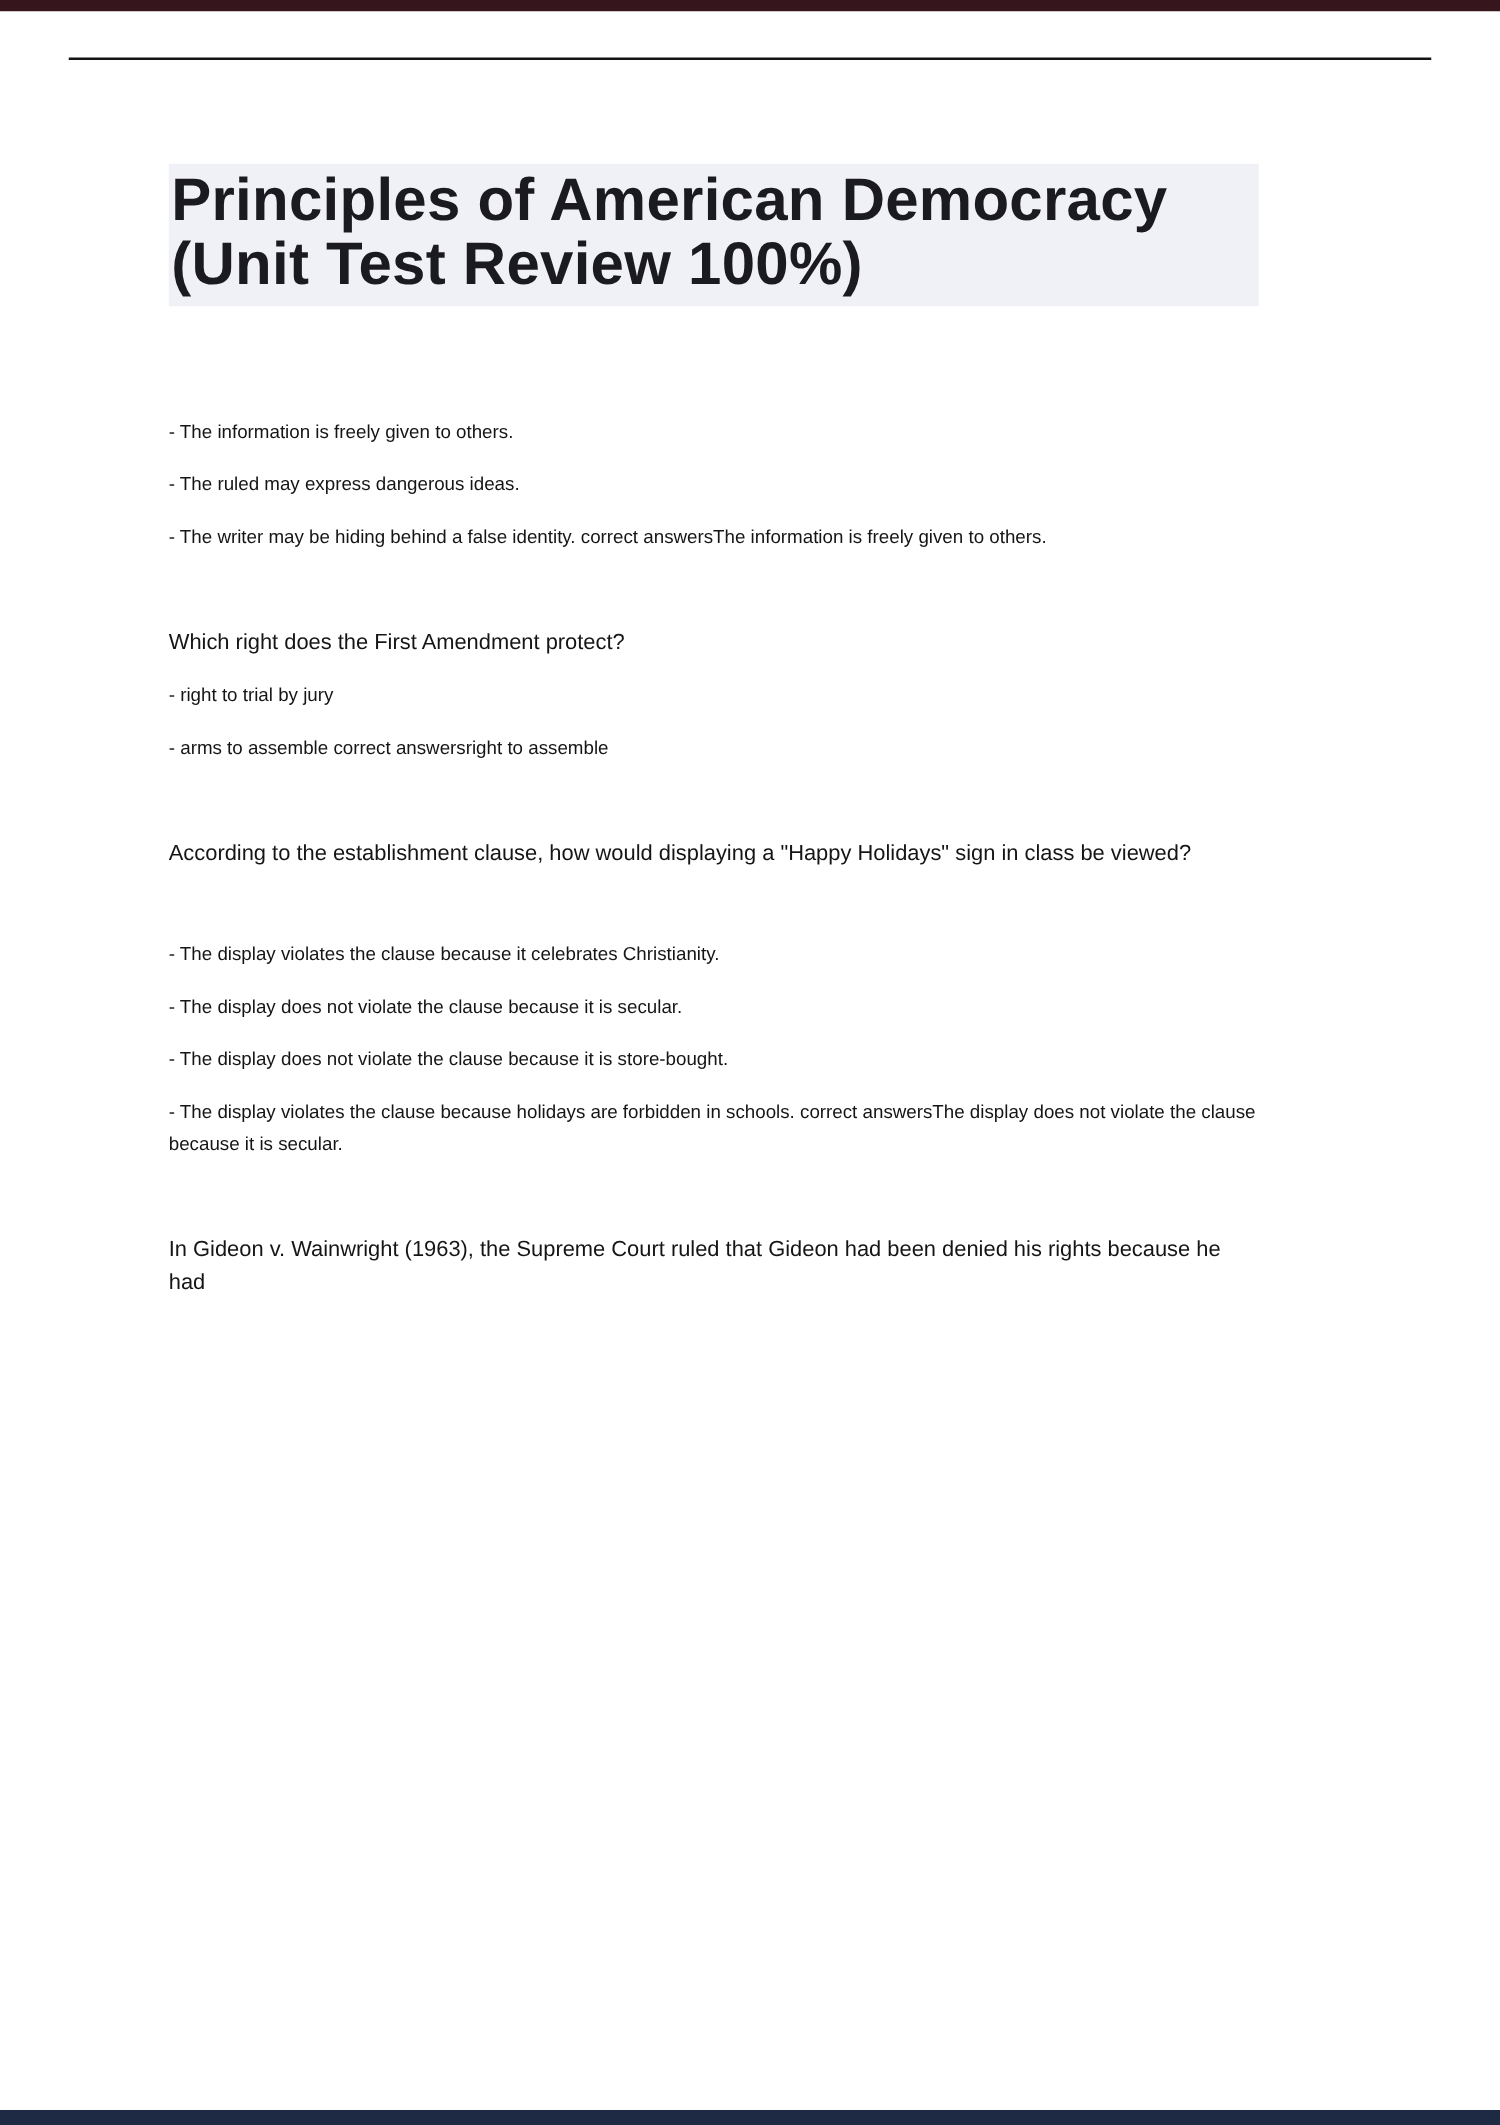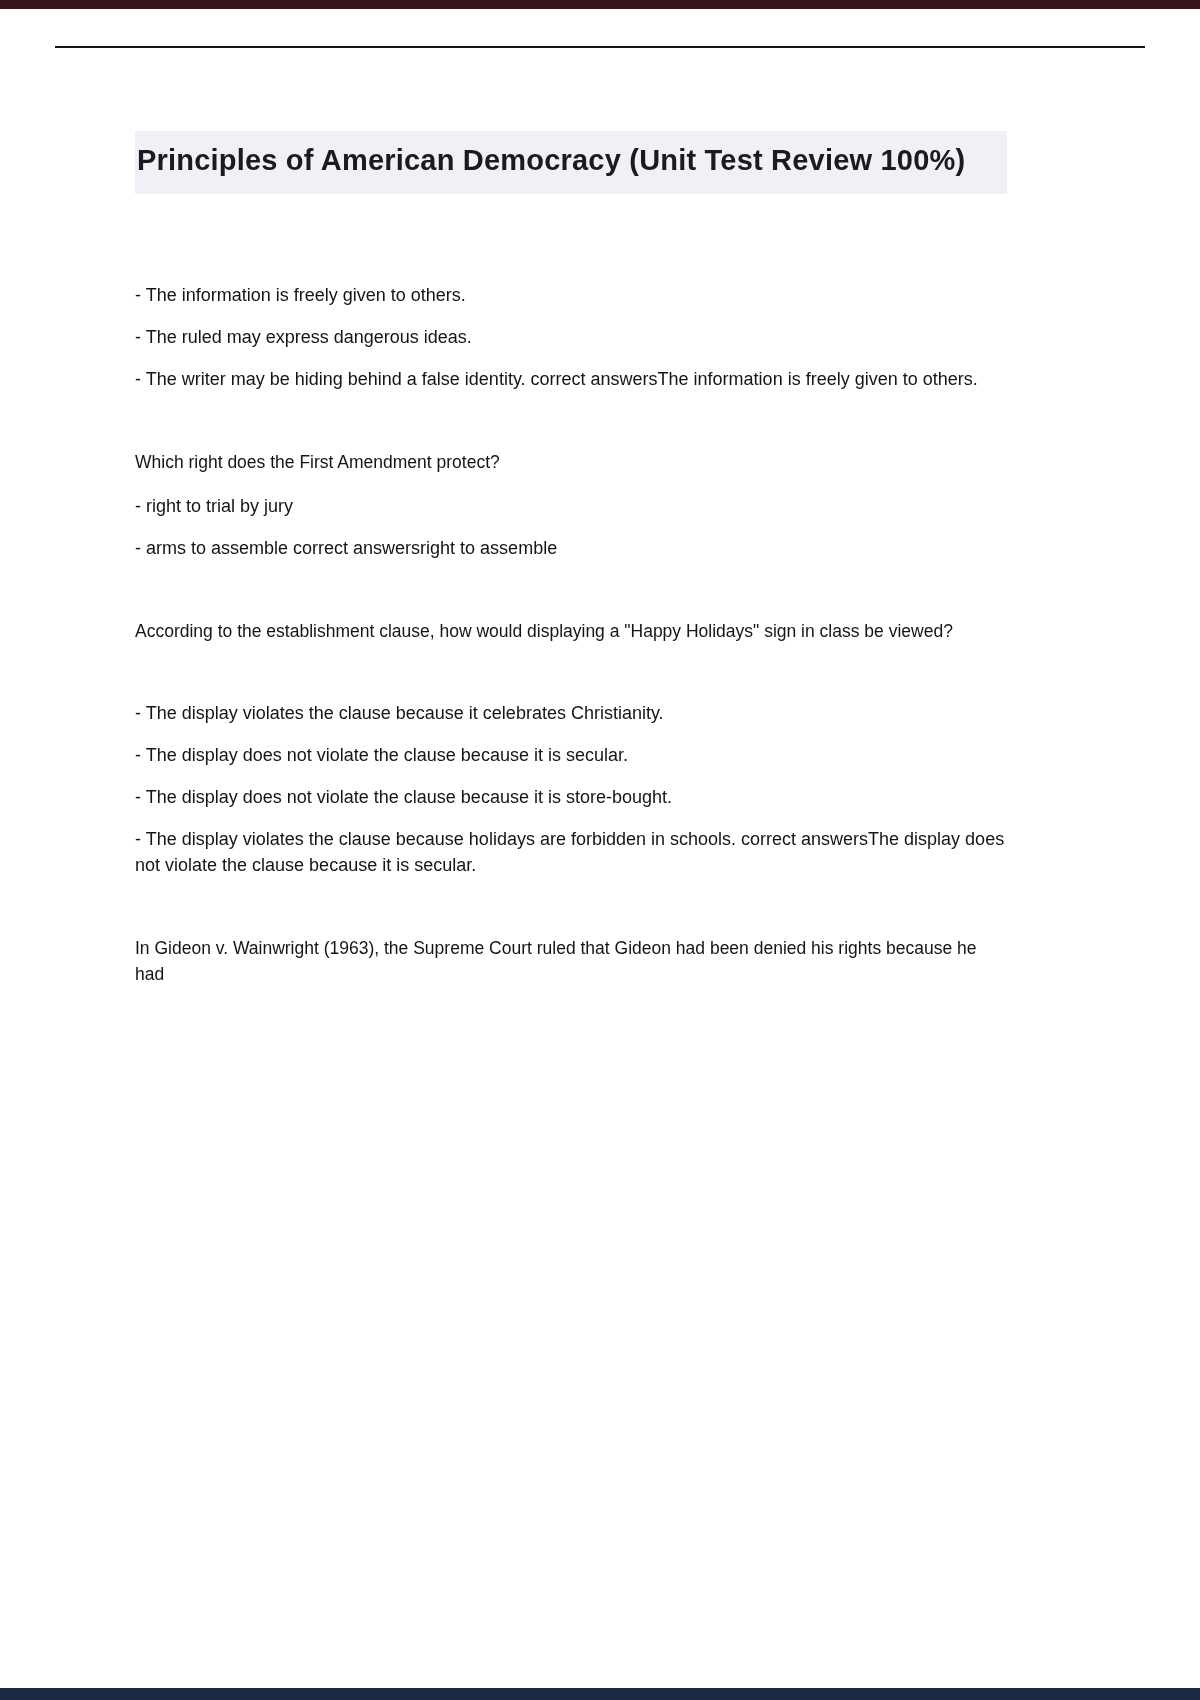--- a/index.html
+++ b/index.html
@@ -39,37 +39,37 @@
   }
   .content {
     position: absolute;
     left: 135px;
     top: 0;
     width: 872px;
   }
   .doc-title {
     margin-top: 131px;
     margin-bottom: 88px;
-    font-size: 29px;
+    font-size: 48px;
     line-height: 51px;
     font-weight: bold;
     color: #1b1b1f;
     padding: 4px 12px 8px 2px;
     letter-spacing: 0.2px;
   }
   .question {
     font-size: 17.5px;
     line-height: 26px;
     margin: 0 0 18px 0;
   }
   .question.pre-options-gap {
     margin-bottom: 56px;
   }
   .option {
-    font-size: 18px;
+    font-size: 15px;
     line-height: 26px;
     margin: 0 0 16px 0;
   }
   .qa-block {
     margin-bottom: 57px;
   }
 </style>
 </head>
 <body>
 

